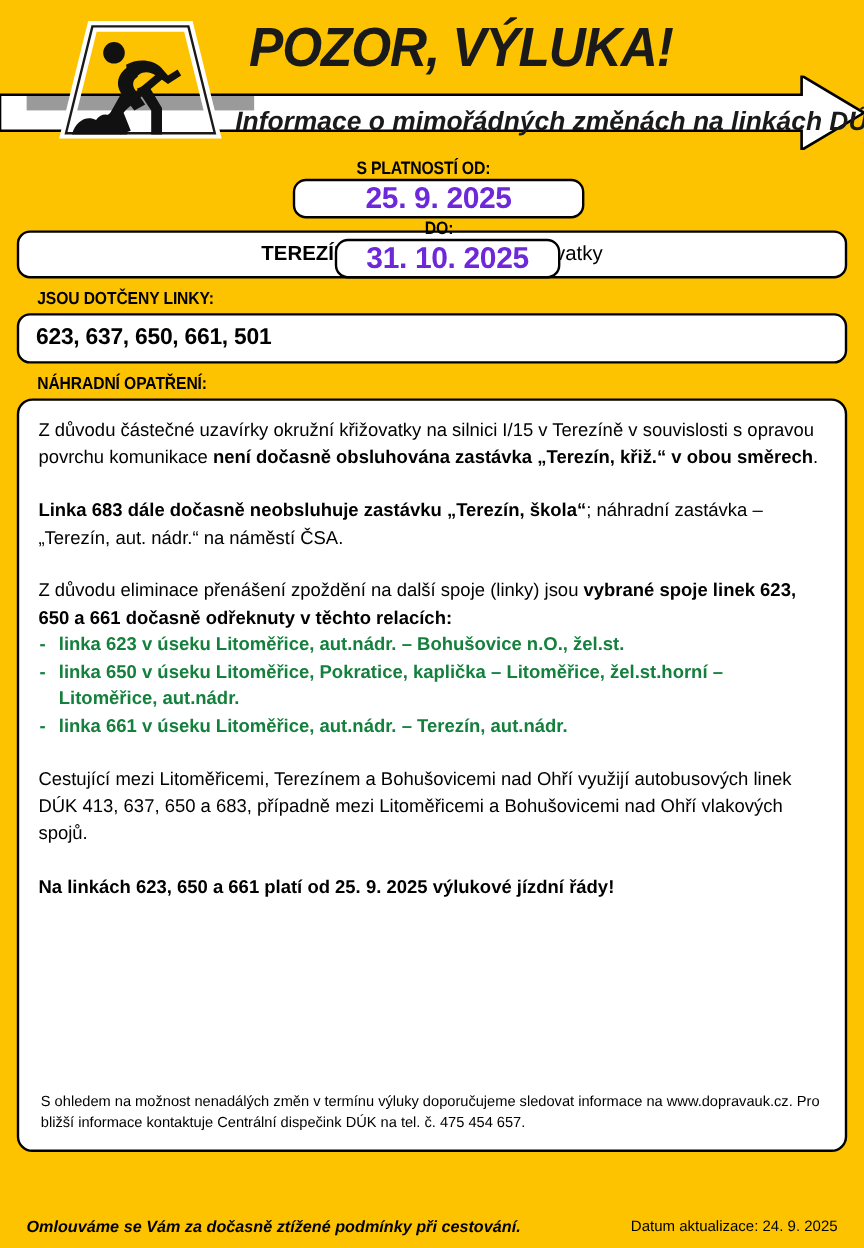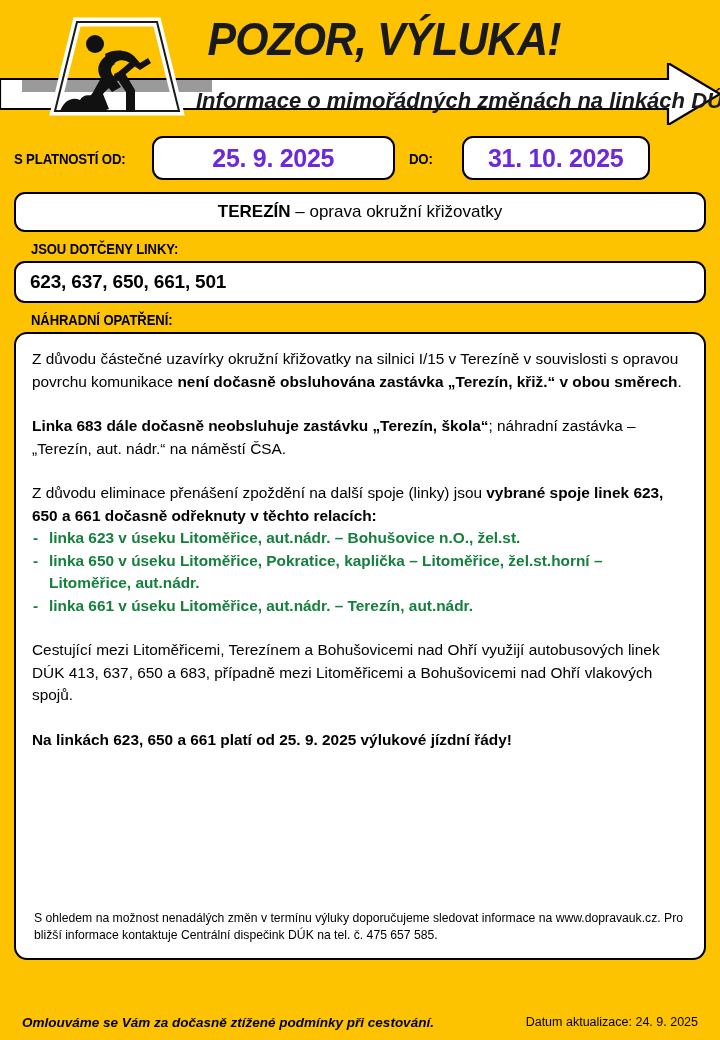--- a/index.html
+++ b/index.html
@@ -94,20 +94,21 @@
     white-space: nowrap;
   }
 
   
   .validity-row {
     position: relative;
     margin: 7px 14px 0 14px;
     height: 52px;
     display: flex;
     align-items: center;
+    flex-direction: column;
   }
   .validity-label {
     font-size: 15px;
     font-weight: bold;
     color: #000;
     white-space: nowrap;
     transform: scaleX(0.88);
     transform-origin: left center;
     letter-spacing: -0.2px;
   }
@@ -324,19 +325,19 @@
   <ul class="bullets">
     <li>linka 623  v úseku Litoměřice, aut.nádr. – Bohušovice n.O., žel.st.</li>
     <li>linka 650 v úseku Litoměřice, Pokratice, kaplička – Litoměřice, žel.st.horní – Litoměřice, aut.nádr.</li>
     <li>linka 661 v úseku Litoměřice, aut.nádr. – Terezín, aut.nádr.</li>
   </ul>
 
   <p class="gap">Cestující mezi Litoměřicemi, Terezínem a Bohušovicemi nad Ohří využijí autobusových linek DÚK 413, 637, 650 a 683, případně mezi Litoměřicemi a Bohušovicemi nad Ohří vlakových spojů.</p>
 
   <p class="gap" style="font-weight:bold">Na linkách 623, 650 a 661 platí od 25. 9. 2025 výlukové jízdní řády!</p>
 
-  <div class="disclaimer">S ohledem na možnost nenadálých změn v termínu výluky doporučujeme sledovat informace na www.dopravauk.cz. Pro bližší informace kontaktuje Centrální dispečink DÚK na tel. č. 475 657 585.</div>
+  <div class="disclaimer">S ohledem na možnost nenadálých změn v termínu výluky doporučujeme sledovat informace na www.dopravauk.cz. Pro bližší informace kontaktuje Centrální dispečink DÚK na tel. č. 475 454 657.</div>
 </div>
 
 <div class="footer">
   <div class="footer-apology">Omlouváme se Vám za dočasně ztížené podmínky při cestování.</div>
   <div class="footer-date">Datum aktualizace: 24. 9. 2025</div>
 </div>
 
 </body></html>

